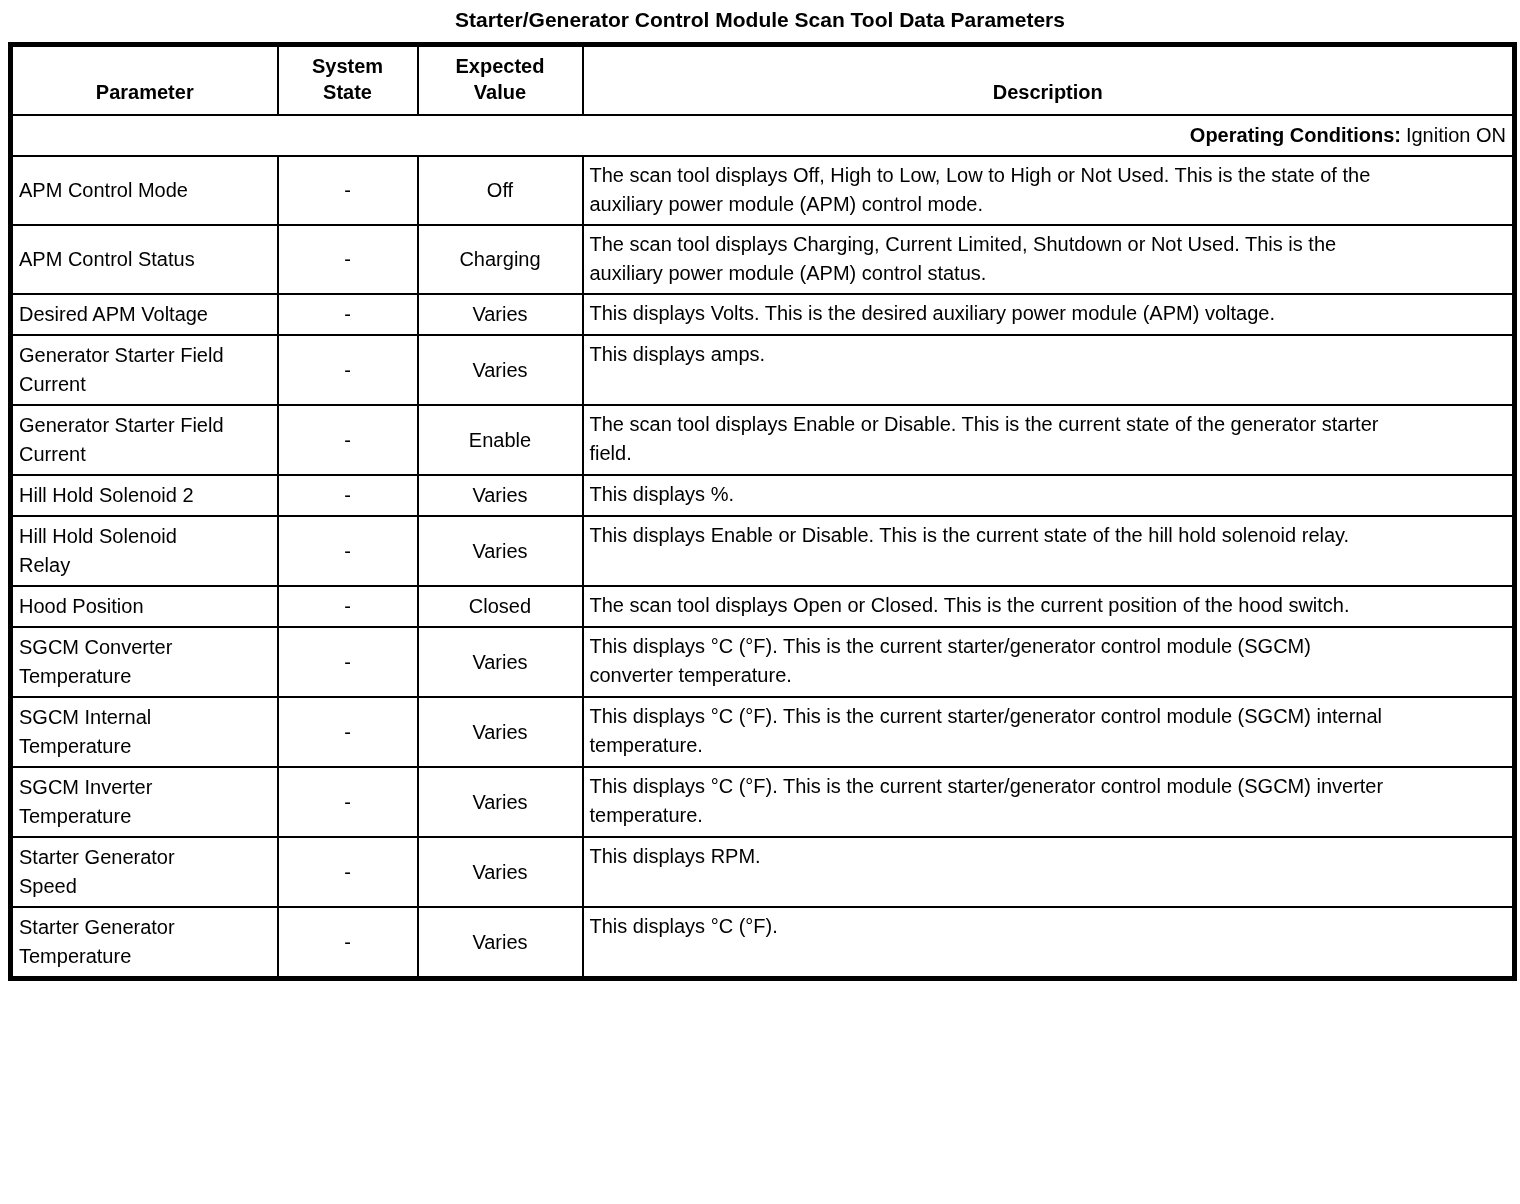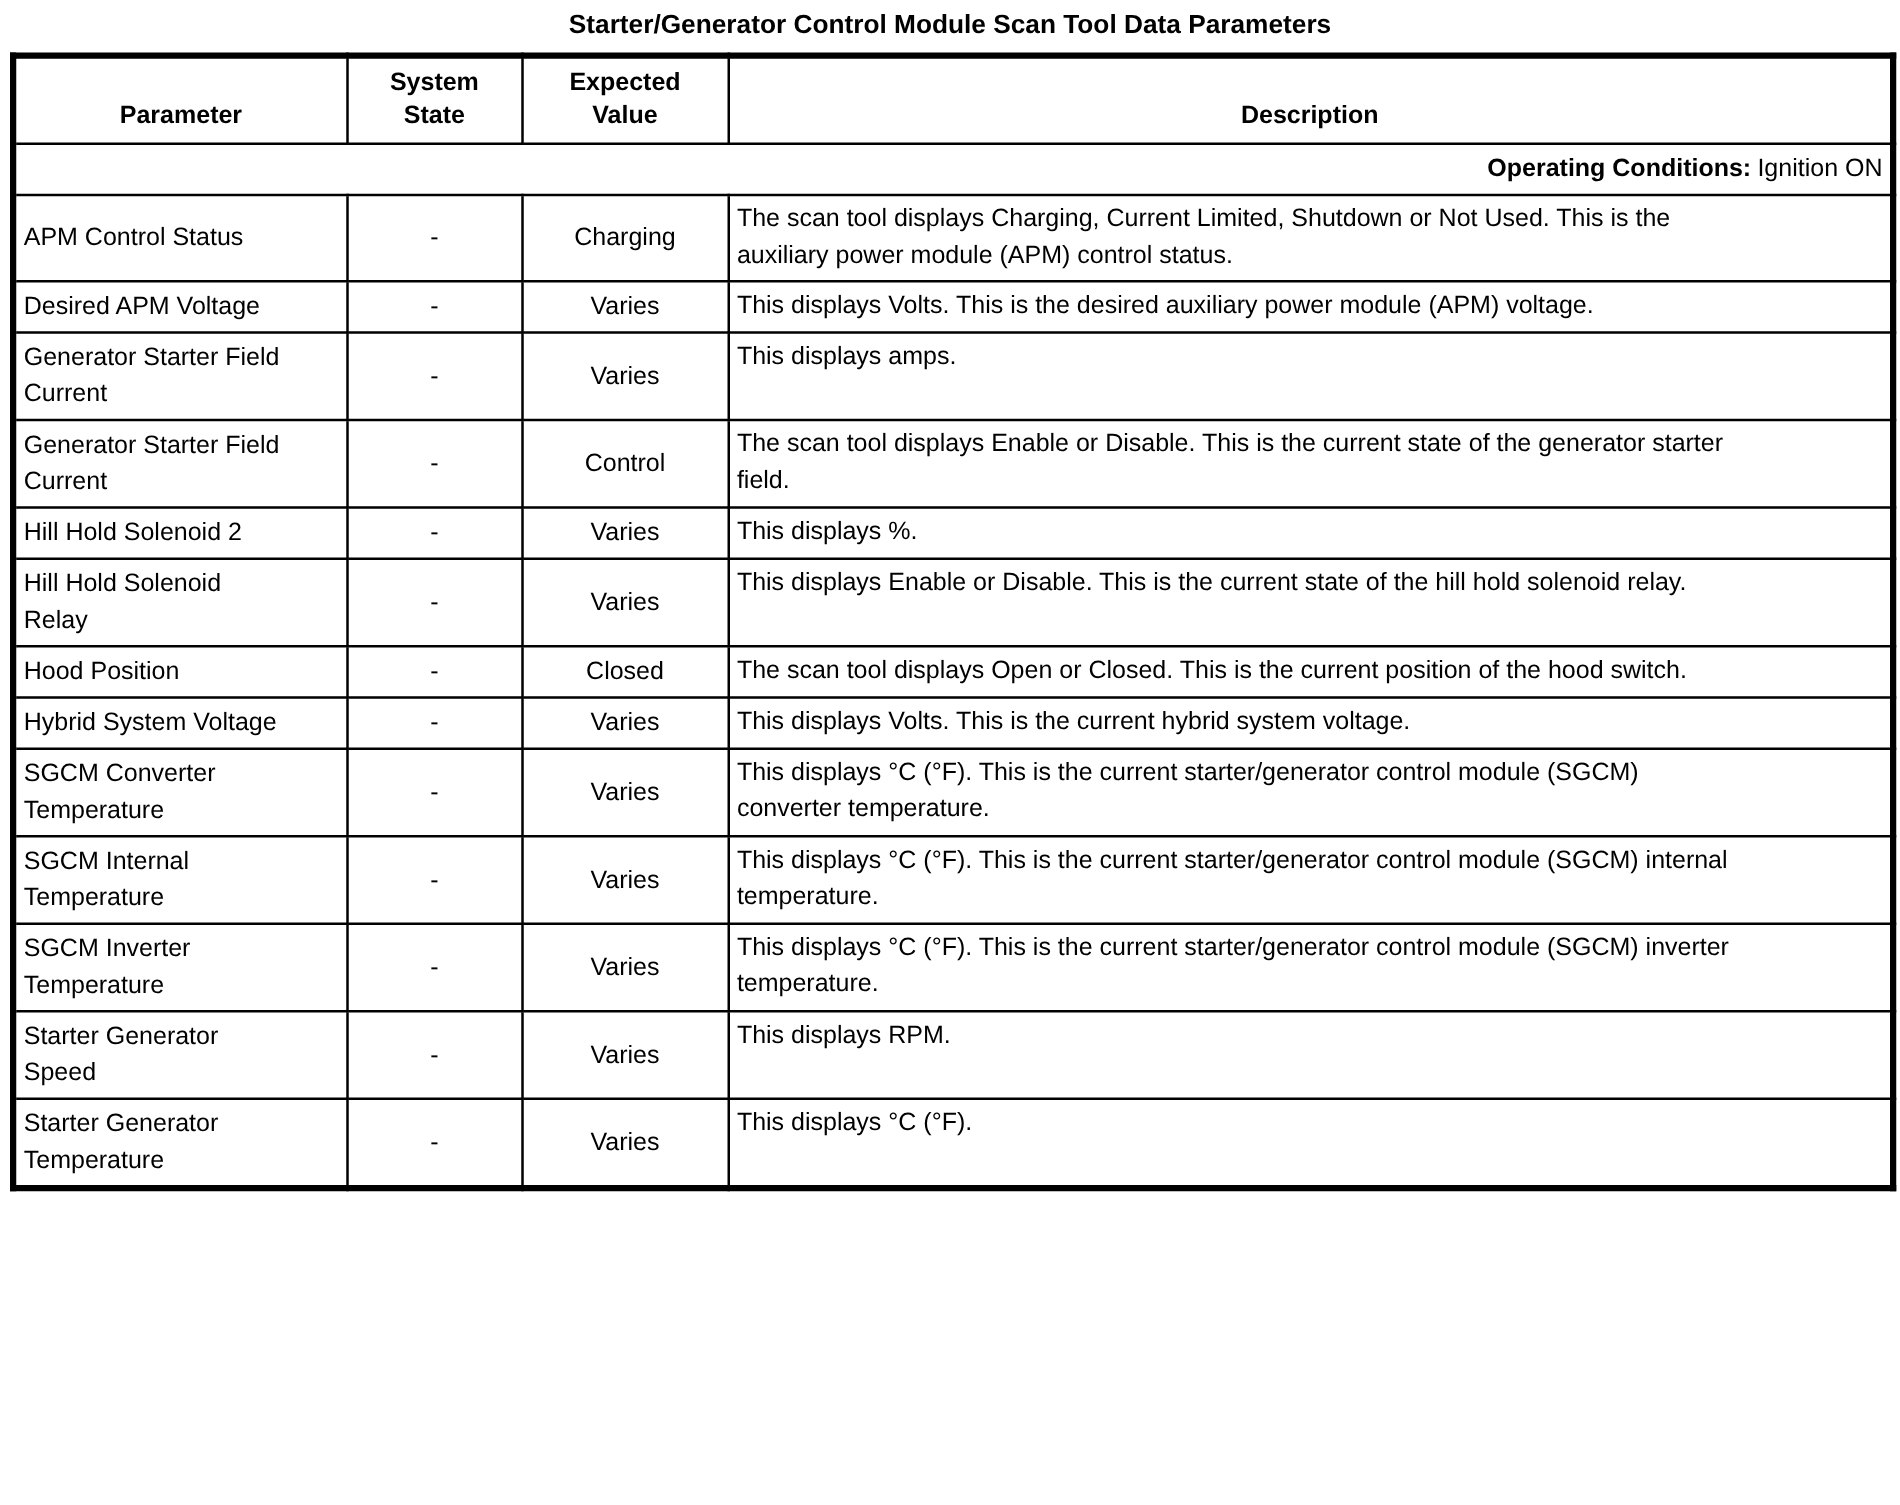--- a/index.html
+++ b/index.html
@@ -92,66 +92,66 @@
       </th>
     </tr>
     <tr class="opcond-row">
       <td colspan="4">
         <span class="opcond-label">Operating Conditions:</span><span>Ignition ON</span>
       </td>
     </tr>
   </thead>
   <tbody>
       <tr>
+        <td class="col-param"><span class="cell-text">APM Control Mode</span></td>
+        <td class="col-state"><span class="cell-text">-</span></td>
+        <td class="col-value"><span class="cell-text">Off</span></td>
+        <td class="col-desc"><span class="cell-text">The scan tool displays Off, High to Low, Low to High or Not Used. This is the state of the auxiliary power module (APM) control mode.</span></td>
+      </tr>
+      <tr>
         <td class="col-param"><span class="cell-text">APM Control Status</span></td>
         <td class="col-state"><span class="cell-text">-</span></td>
         <td class="col-value"><span class="cell-text">Charging</span></td>
         <td class="col-desc"><span class="cell-text">The scan tool displays Charging, Current Limited, Shutdown or Not Used. This is the auxiliary power module (APM) control status.</span></td>
       </tr>
       <tr>
         <td class="col-param"><span class="cell-text">Desired APM Voltage</span></td>
         <td class="col-state"><span class="cell-text">-</span></td>
         <td class="col-value"><span class="cell-text">Varies</span></td>
         <td class="col-desc"><span class="cell-text">This displays Volts. This is the desired auxiliary power module (APM) voltage.</span></td>
       </tr>
       <tr>
         <td class="col-param"><span class="cell-text">Generator Starter Field Current</span></td>
         <td class="col-state"><span class="cell-text">-</span></td>
         <td class="col-value"><span class="cell-text">Varies</span></td>
         <td class="col-desc"><span class="cell-text">This displays amps.</span></td>
       </tr>
       <tr>
         <td class="col-param"><span class="cell-text">Generator Starter Field Current</span></td>
         <td class="col-state"><span class="cell-text">-</span></td>
-        <td class="col-value"><span class="cell-text">Control</span></td>
+        <td class="col-value"><span class="cell-text">Enable</span></td>
         <td class="col-desc"><span class="cell-text">The scan tool displays Enable or Disable. This is the current state of the generator starter field.</span></td>
       </tr>
       <tr>
         <td class="col-param"><span class="cell-text">Hill Hold Solenoid 2</span></td>
         <td class="col-state"><span class="cell-text">-</span></td>
         <td class="col-value"><span class="cell-text">Varies</span></td>
         <td class="col-desc"><span class="cell-text">This displays %.</span></td>
       </tr>
       <tr>
         <td class="col-param"><span class="cell-text">Hill Hold Solenoid Relay</span></td>
         <td class="col-state"><span class="cell-text">-</span></td>
         <td class="col-value"><span class="cell-text">Varies</span></td>
         <td class="col-desc"><span class="cell-text">This displays Enable or Disable. This is the current state of the hill hold solenoid relay.</span></td>
       </tr>
       <tr>
         <td class="col-param"><span class="cell-text">Hood Position</span></td>
         <td class="col-state"><span class="cell-text">-</span></td>
         <td class="col-value"><span class="cell-text">Closed</span></td>
         <td class="col-desc"><span class="cell-text">The scan tool displays Open or Closed. This is the current position of the hood switch.</span></td>
-      </tr>
-      <tr>
-        <td class="col-param"><span class="cell-text">Hybrid System Voltage</span></td>
-        <td class="col-state"><span class="cell-text">-</span></td>
-        <td class="col-value"><span class="cell-text">Varies</span></td>
-        <td class="col-desc"><span class="cell-text">This displays Volts. This is the current hybrid system voltage.</span></td>
       </tr>
       <tr>
         <td class="col-param"><span class="cell-text">SGCM Converter Temperature</span></td>
         <td class="col-state"><span class="cell-text">-</span></td>
         <td class="col-value"><span class="cell-text">Varies</span></td>
         <td class="col-desc"><span class="cell-text">This displays °C (°F). This is the current starter/generator control module (SGCM) converter temperature.</span></td>
       </tr>
       <tr>
         <td class="col-param"><span class="cell-text">SGCM Internal Temperature</span></td>
         <td class="col-state"><span class="cell-text">-</span></td>

